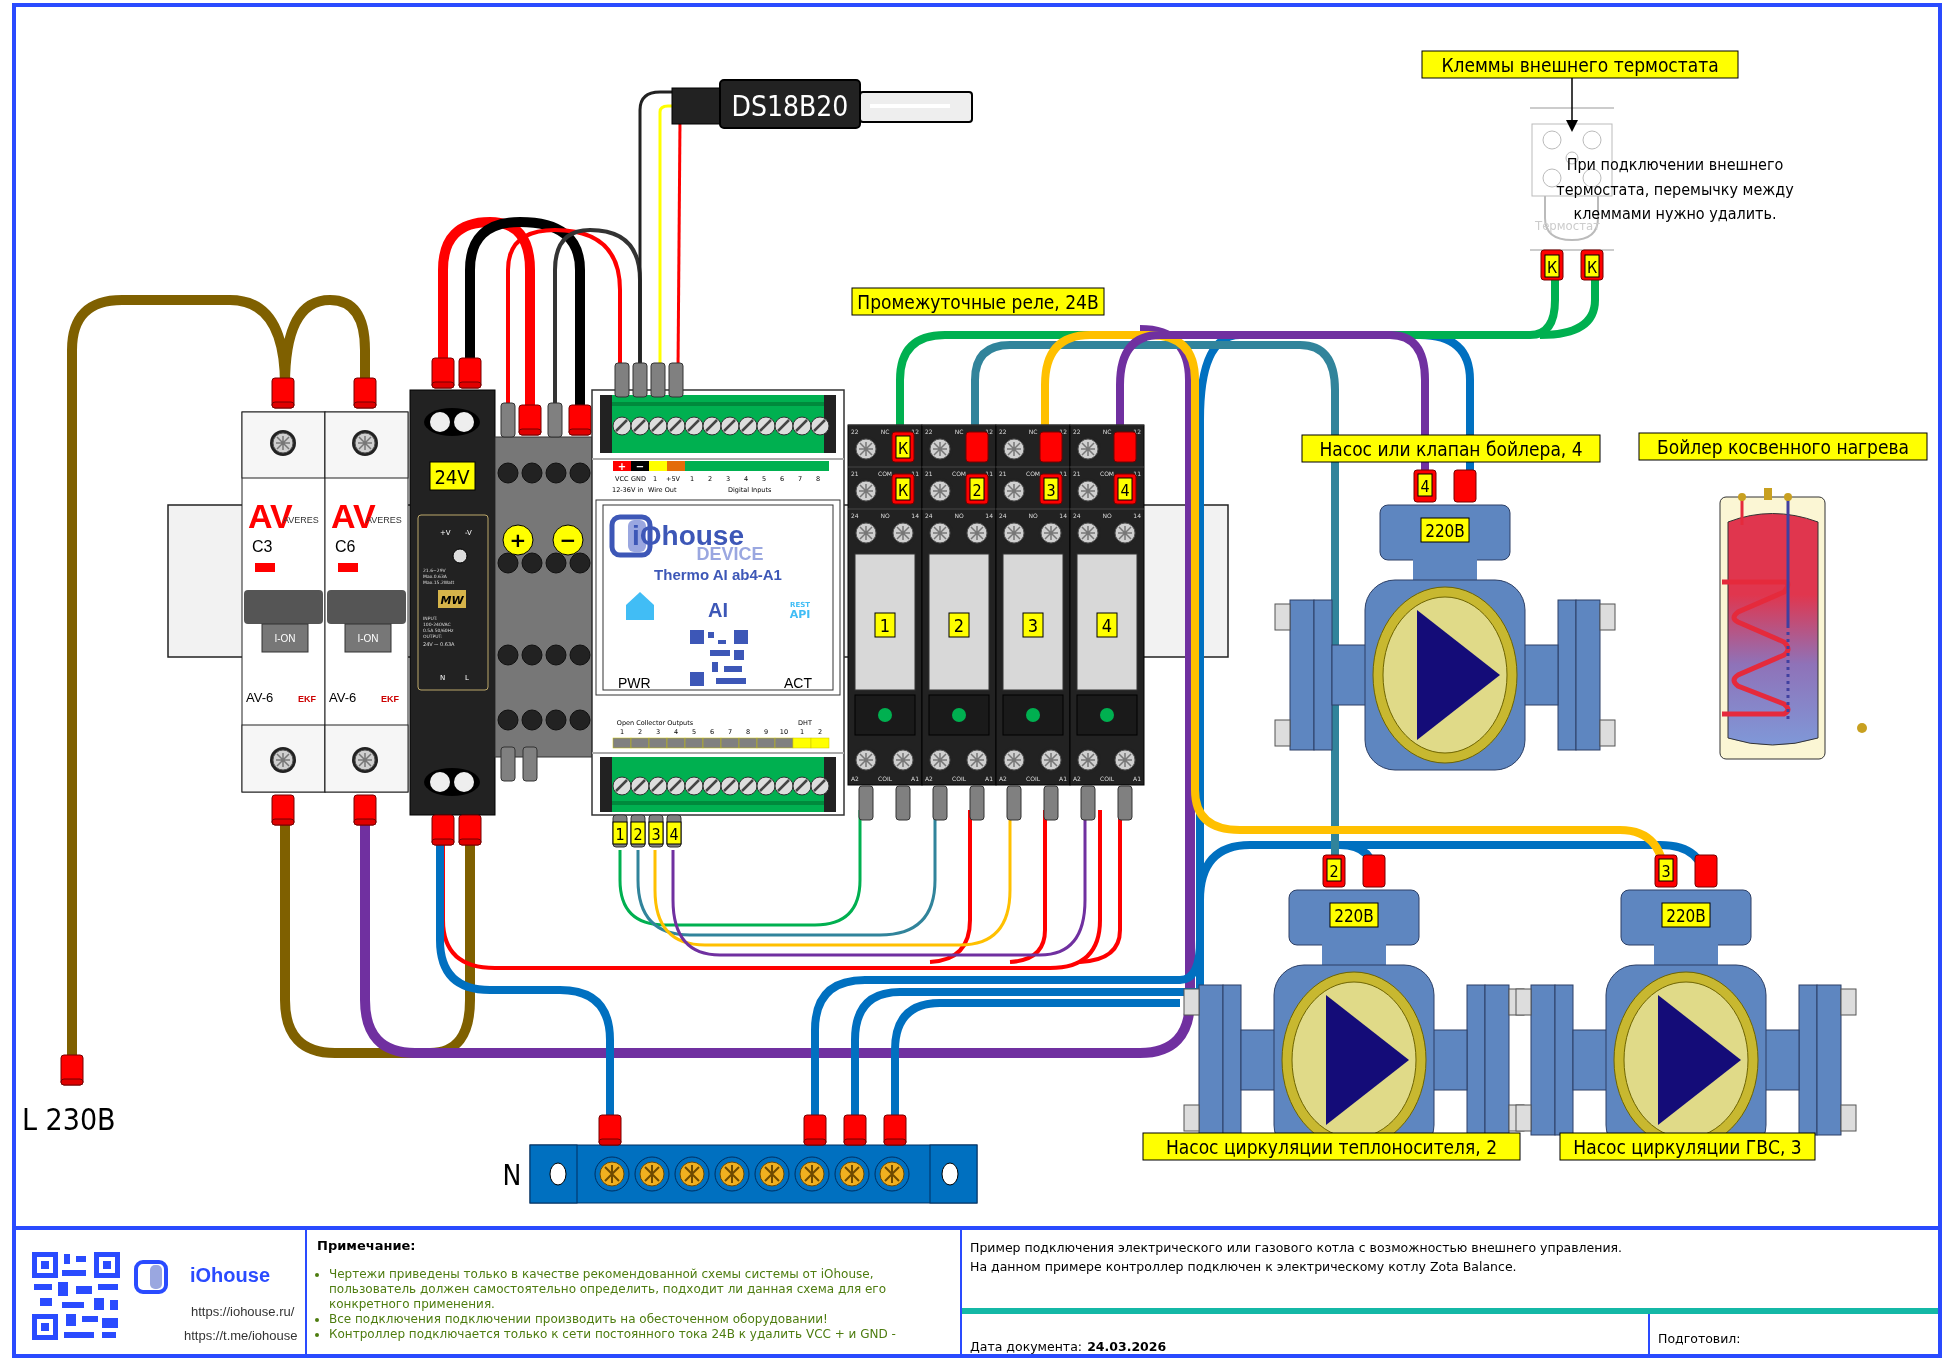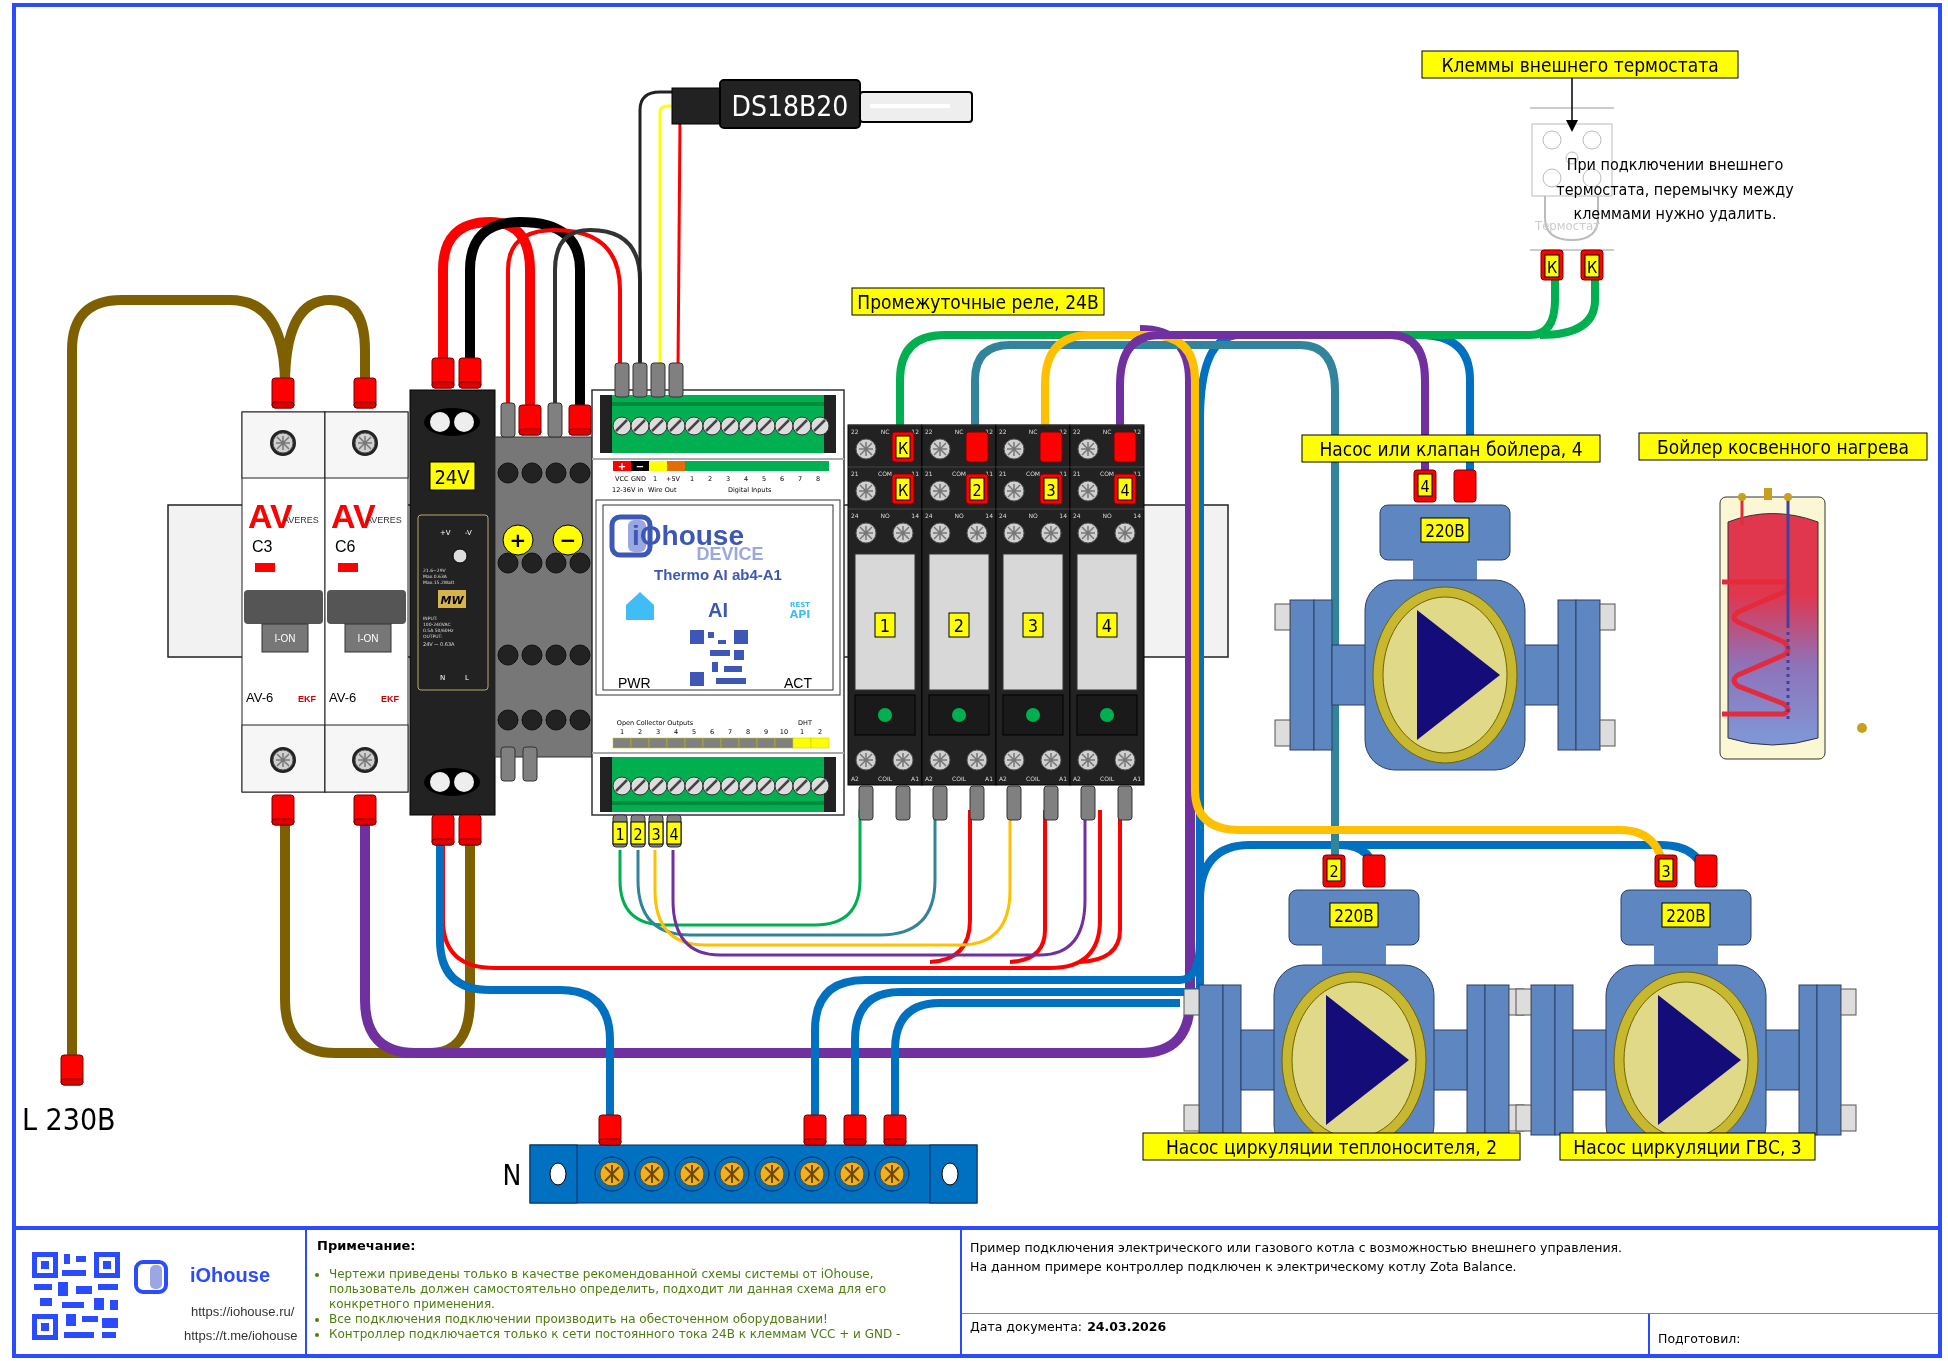--- a/index.html
+++ b/index.html
@@ -667,28 +667,28 @@
     </svg>
     <div class="brand" style="position:absolute;left:178px;top:34px;">iOhouse</div>
     <div class="url" style="position:absolute;left:140px;top:74px;">https://iohouse.ru/</div>
     <div class="url" style="position:absolute;left:133px;top:98px;">https://t.me/iohouse</div>
   </div>
   <div class="fcell" style="left:295px;top:0;width:655px;height:128px;padding:8px 10px;border-right:2px solid #2a4bff;">
     <div class="note-title">Примечание:</div>
     <ul class="note-list">
       <li>Чертежи приведены только в качестве рекомендованной схемы системы от iOhouse, пользователь должен самостоятельно определить, подходит ли данная схема для его конкретного применения.</li>
       <li>Все подключения подключении производить на обесточенном оборудовании!</li>
-      <li>Контроллер подключается только к сети постоянного тока 24В к клеммам VCC + и GND -</li>
+      <li>Контроллер подключается только к сети постоянного тока 24В к удалить VCC + и GND -</li>
     </ul>
   </div>
-  <div class="fcell" style="left:950px;top:0;width:976px;height:84px;padding:8px 8px;border-bottom:1px solid #14b8a6;">
+  <div class="fcell" style="left:950px;top:0;width:976px;height:84px;padding:8px 8px;border-bottom:6px solid #14b8a6;">
     <div class="desc">Пример подключения электрического или газового котла с возможностью внешнего управления.</div>
     <div class="desc">На данном примере контроллер подключен к электрическому котлу Zota Balance.</div>
   </div>
-  <div class="fcell" style="left:950px;top:84px;width:688px;height:44px;padding:2px 8px;border-right:2px solid #2a4bff;">
+  <div class="fcell" style="left:950px;top:84px;width:688px;height:44px;padding:22px 8px;border-right:2px solid #2a4bff;">
     <span class="small">Дата документа:</span>
     <span class="small" style="font-weight:bold;">24.03.2026</span>
   </div>
   <div class="fcell" style="left:1638px;top:84px;width:247px;height:44px;padding:14px 8px;">
     <span class="small">Подготовил:</span>
     <span class="small"></span>
   </div>
 </div>
 
 </body></html>

